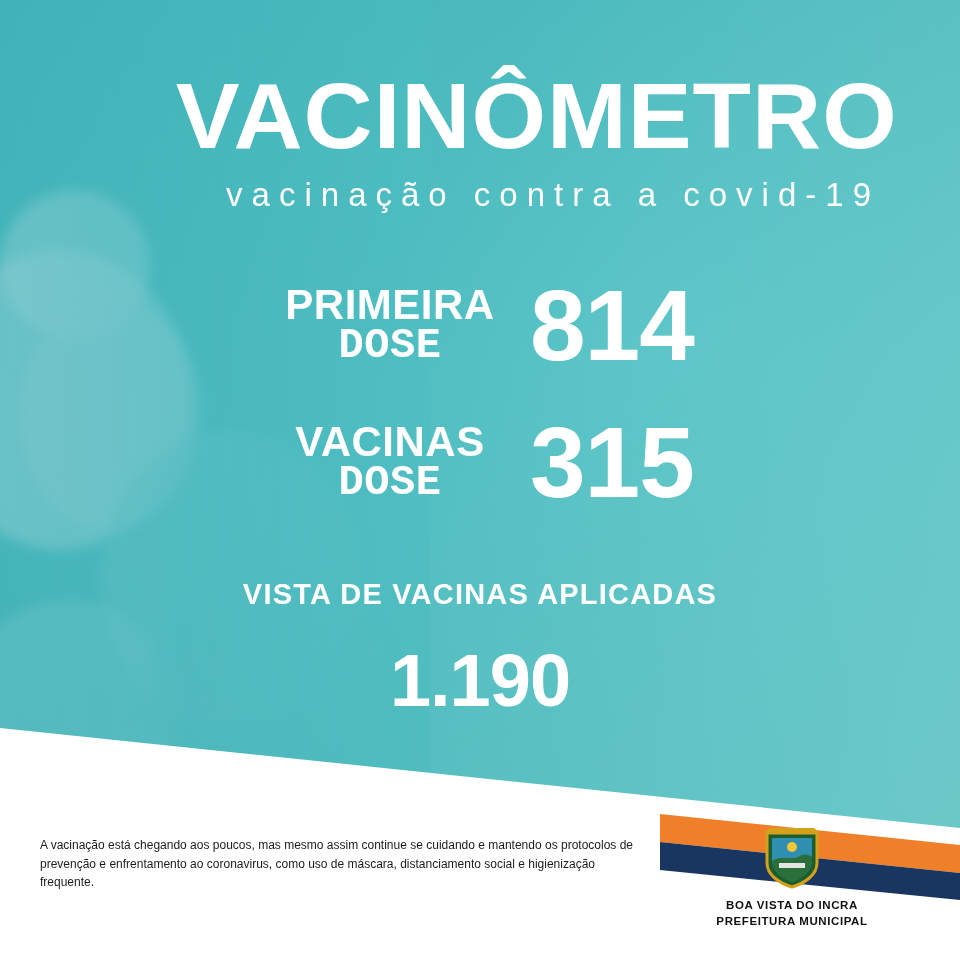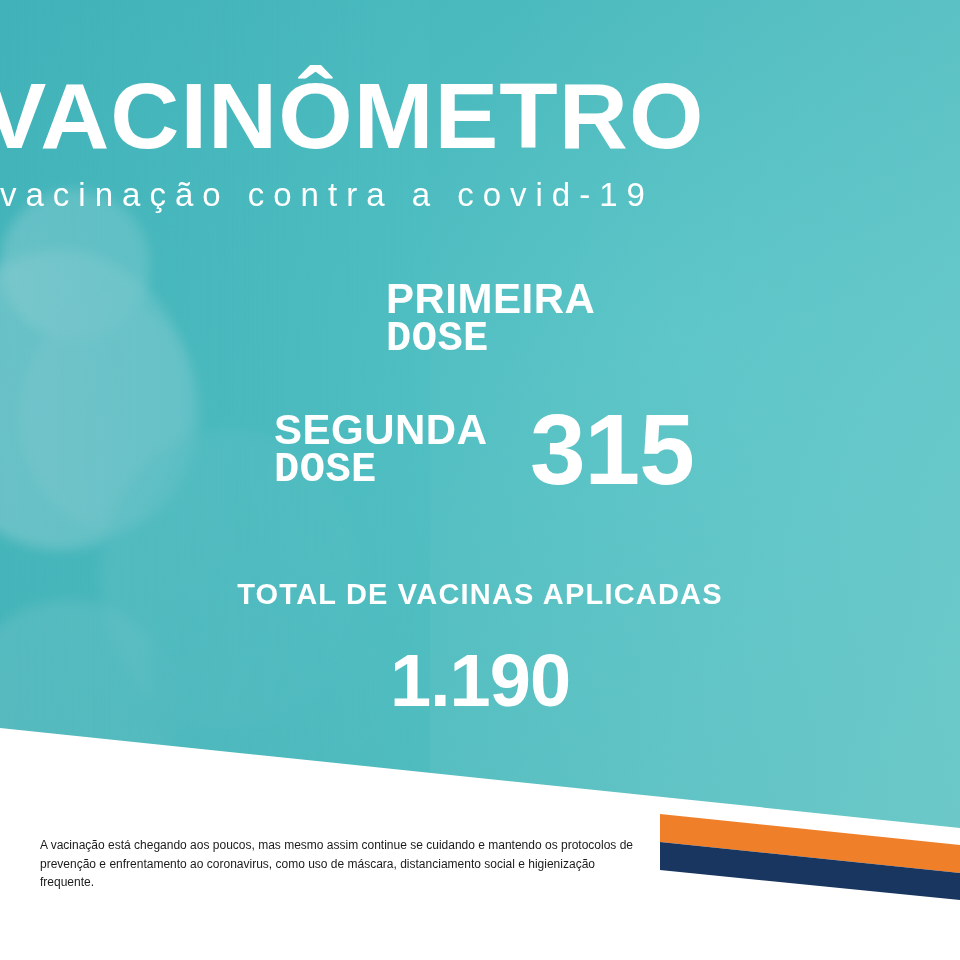--- a/index.html
+++ b/index.html
@@ -58,21 +58,21 @@
     background: radial-gradient(120% 95% at 70% 35%, rgba(255,255,255,0.06) 0%, rgba(0,0,0,0.06) 100%);
     pointer-events: none;
   }
 
   
   .header {
     position: absolute;
     top: 70px;
     left: 0;
     width: 880px;
-    text-align: left;
+    text-align: right;
   }
   .title {
     font-family: "Liberation Sans", sans-serif;
     font-weight: bold;
     font-size: 92px;
     letter-spacing: 1px;
     color: #ffffff;
     line-height: 1.02;
     margin: 0;
     transform: scaleX(1.04);
@@ -99,21 +99,21 @@
     justify-content: center;
     gap: 24px;
   }
   .dose-row + .dose-row { margin-top: 42px; }
 
   .dose-label {
     color: #ffffff;
     font-weight: bold;
     font-size: 42px;
     line-height: 0.98;
-    text-align: left;
+    text-align: center;
     letter-spacing: 0.5px;
     width: 232px;
     margin-left: 44px;
   }
   .dose-label .l2 { display: block; font-family: Liberation Mono, monospace; }
   .dose-value {
     color: #ffffff;
     font-weight: bold;
     font-size: 100px;
     line-height: 0.95;
@@ -229,37 +229,50 @@
     <div class="subtitle">vacinação contra a covid-19</div>
   </div>
 
   <div class="doses">
 
     <div class="dose-row">
       <div class="dose-label">
         <span class="l1">PRIMEIRA</span>
         <span class="l2">DOSE</span>
       </div>
+      <div class="dose-value">814</div>
     </div>
 
     <div class="dose-row">
       <div class="dose-label">
-        <span class="l1">SEGUNDA</span>
+        <span class="l1">VACINAS</span>
         <span class="l2">DOSE</span>
       </div>
       <div class="dose-value">315</div>
     </div>
 
   </div>
 
   <div class="total">
-    <div class="total-label">TOTAL DE VACINAS APLICADAS</div>
+    <div class="total-label">VISTA DE VACINAS APLICADAS</div>
     <div class="total-value">1.190</div>
   </div>
 
   <div class="white-band"></div>
   <div class="stripe-orange"></div>
   <div class="stripe-blue"></div>
 
   <div class="footer-text">A vacinação está chegando aos poucos, mas mesmo assim continue se cuidando e mantendo os protocolos de prevenção e enfrentamento ao coronavirus, como uso de máscara, distanciamento social e higienização frequente.</div>
 
+  <div class="crest-block">
+    <svg class="crest" viewBox="0 0 58 62">
+      <path d="M4 6 H54 V36 C54 48 42 56 29 60 C16 56 4 48 4 36 Z" fill="#1d5c2e" stroke="#d3a11a" stroke-width="3"></path>
+      <path d="M9 11 H49 V34 C49 44 39 51 29 55 C19 51 9 44 9 34 Z" fill="#2f8fb0"></path>
+      <path d="M9 34 C18 28 28 34 37 29 C42 26 46 28 49 30 V34 C49 44 39 51 29 55 C19 51 9 44 9 34 Z" fill="#2a6f3a"></path>
+      <circle cx="29" cy="20" r="5" fill="#f2c43a"></circle>
+      <rect x="16" y="36" width="26" height="5" fill="#e4e4e4"></rect>
+      <path d="M2 5 H56 L51 1 H7 Z" fill="#d3a11a"></path>
+    </svg>
+    <div class="crest-line">BOA VISTA DO INCRA</div>
+    <div class="crest-line">PREFEITURA MUNICIPAL</div>
+  </div>
 
 </div>
 
 </body></html>

